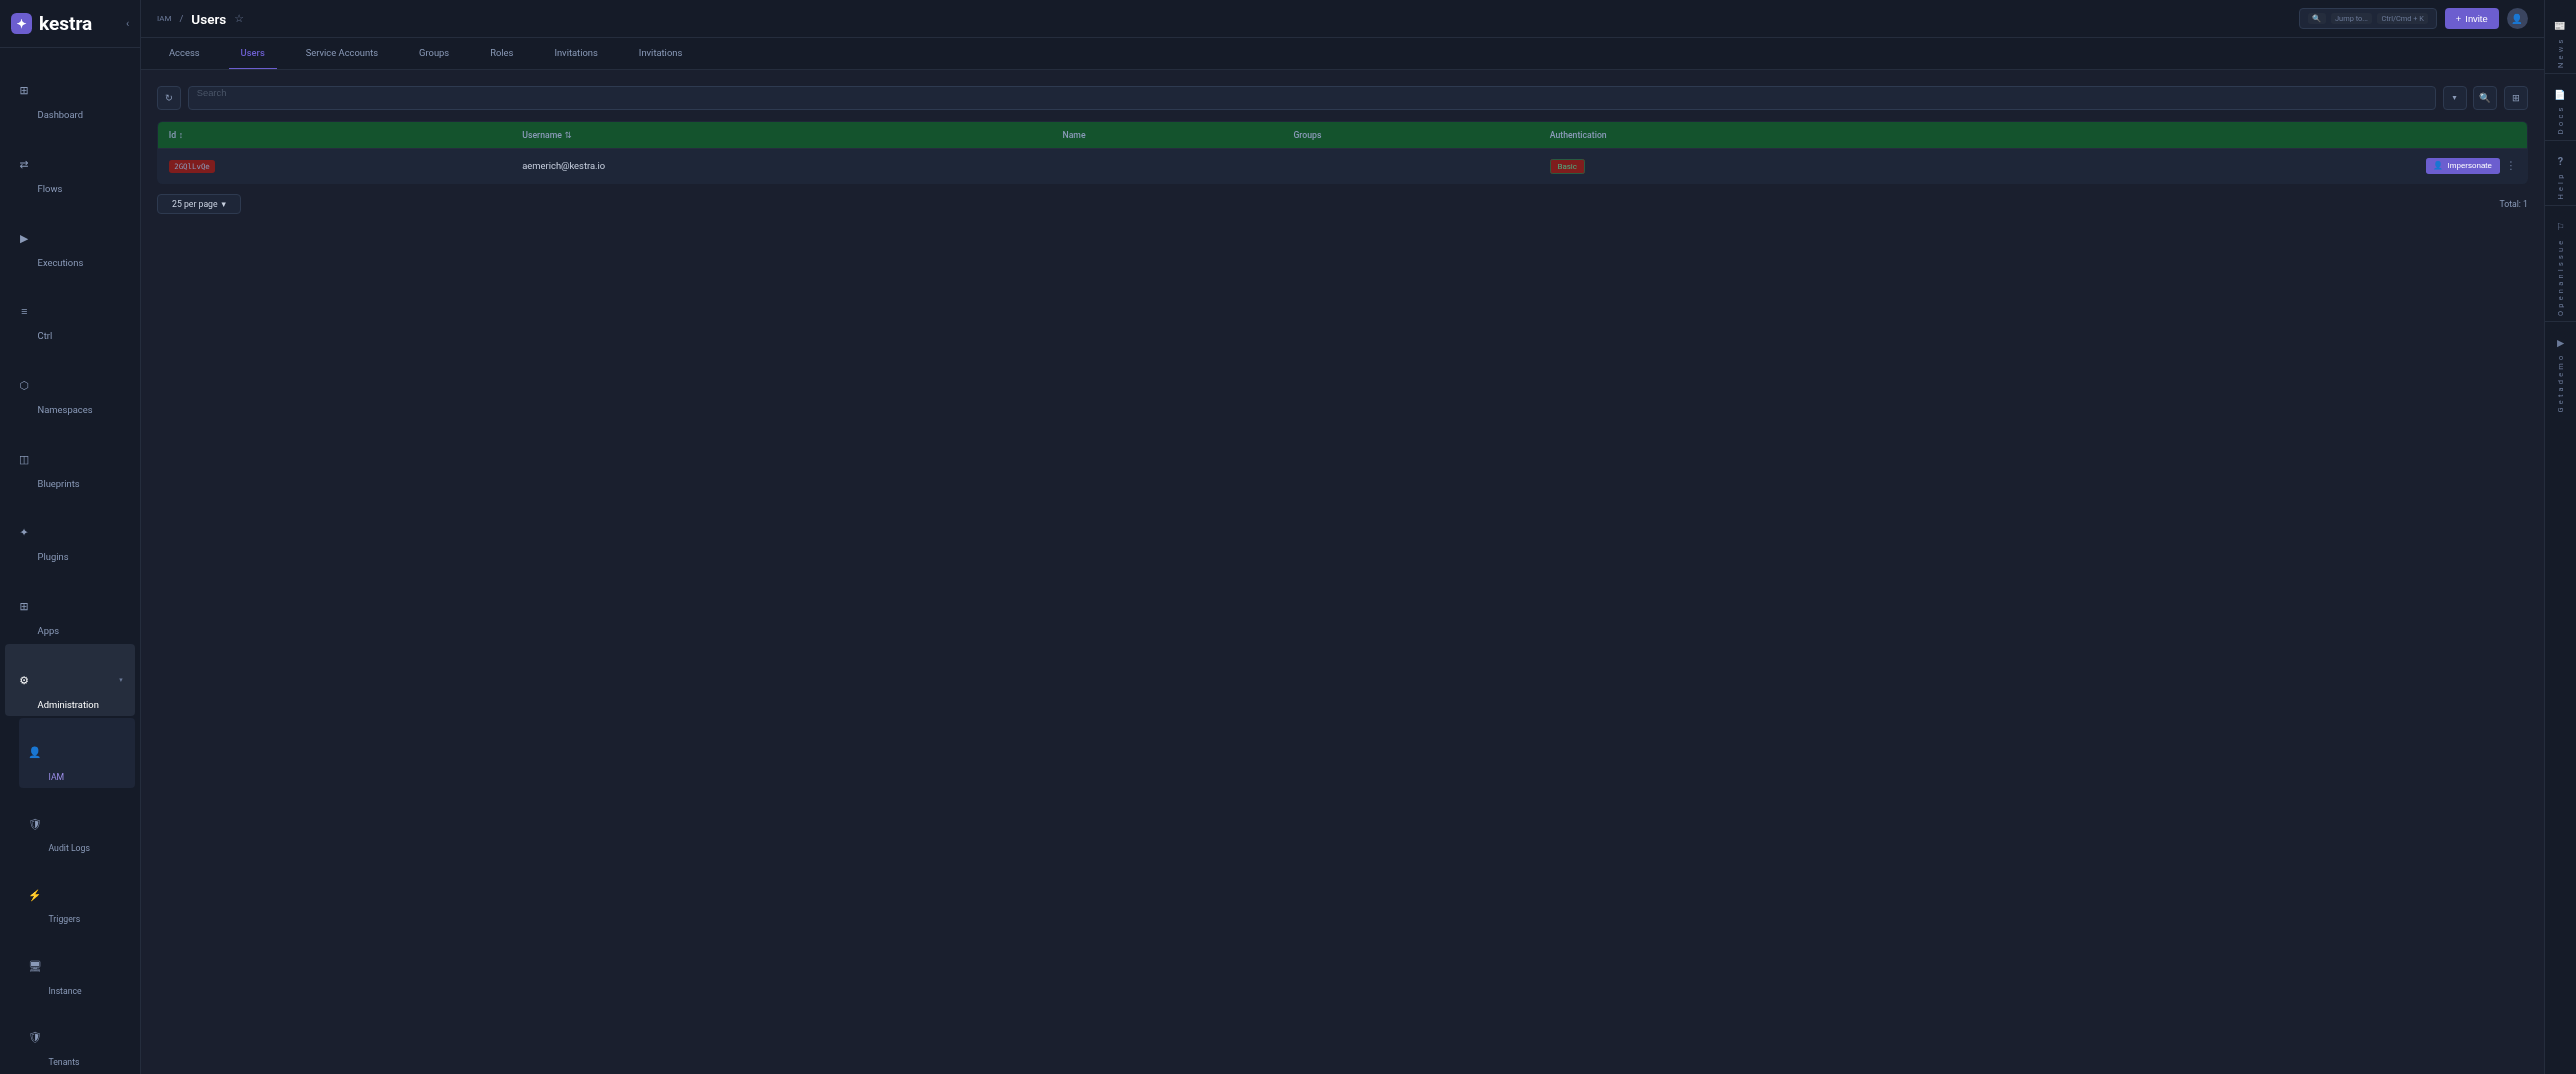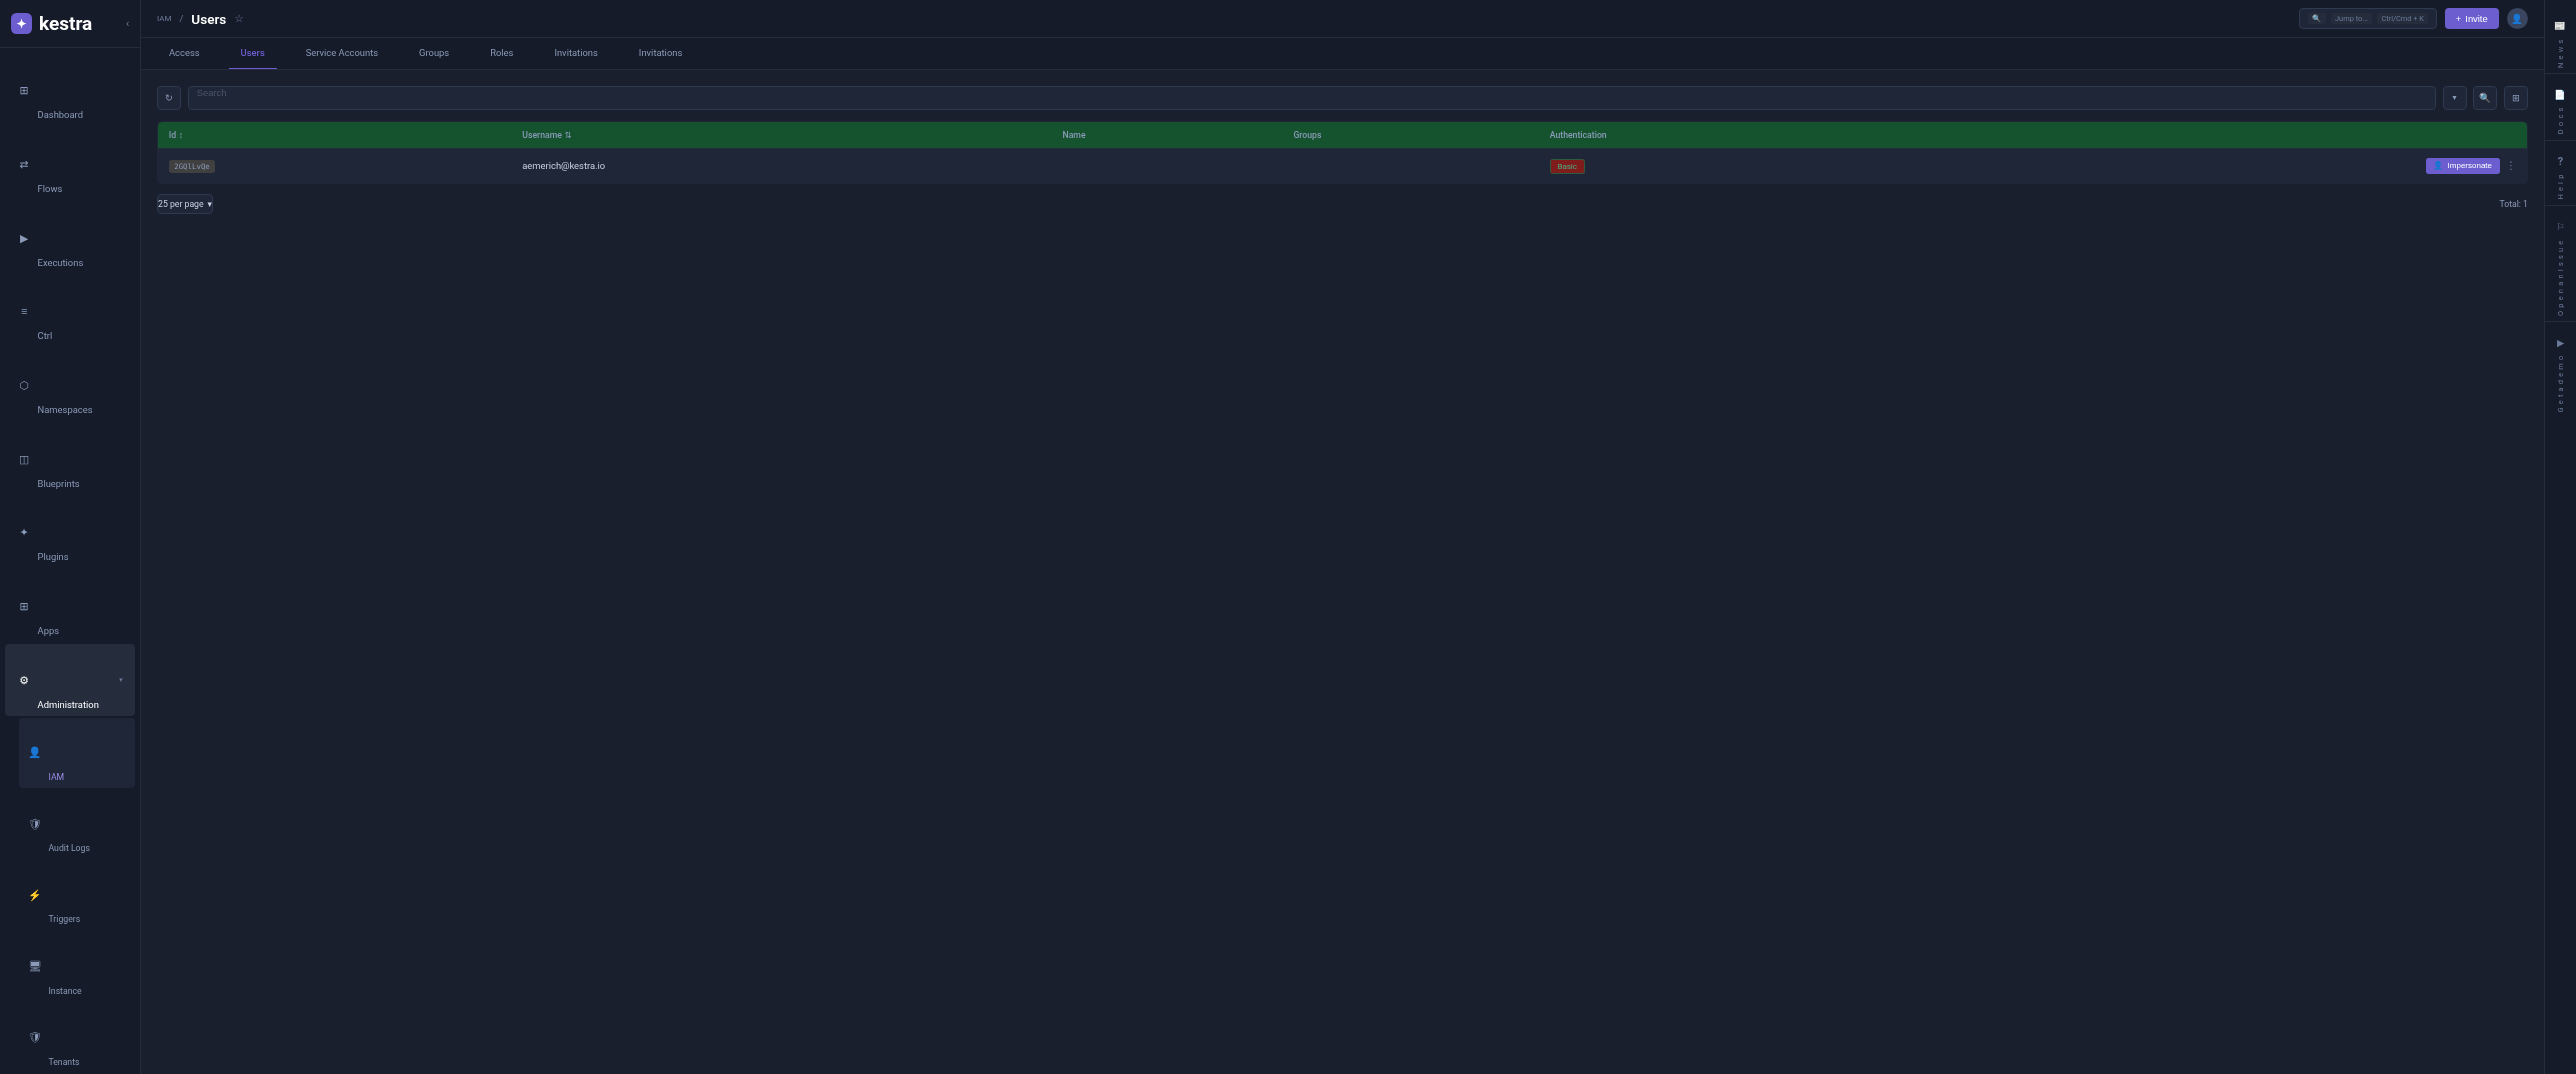--- a/index.html
+++ b/index.html
@@ -300,21 +300,21 @@
     }
     .data-table td {
       padding: 9.4px 10.8px;
       font-size: 9.4px;
       color: #c9d1e0;
       border-bottom: 0.7px solid #222838;
     }
     .data-table tr:last-child td { border-bottom: none; }
 
     .id-badge {
-      background: #404040;
+      background: #7f1d1d;
       color: #8a9ab8;
       font-size: 7.4px;
       padding: 2px 5.4px;
       border-radius: 2.7px;
       font-family: monospace;
     }
     .auth-badge {
       background: #7f1d1d;
       color: #4caf82;
       font-size: 8px;
@@ -353,21 +353,21 @@
       justify-content: space-between;
       margin-top: 9.4px;
     }
     .per-page-select {
       display: flex;
       align-items: center;
       gap: 4px;
       background: #1e2638;
       border: 0.7px solid #2e3a50;
       border-radius: 4px;
-      padding: 4px 0;
+      padding: 4px 14px;
       color: #c9d1e0;
       font-size: 8.7px;
       cursor: pointer;
     }
     .total-label {
       font-size: 8.7px;
       color: #8a9ab8;
     }
 
     

